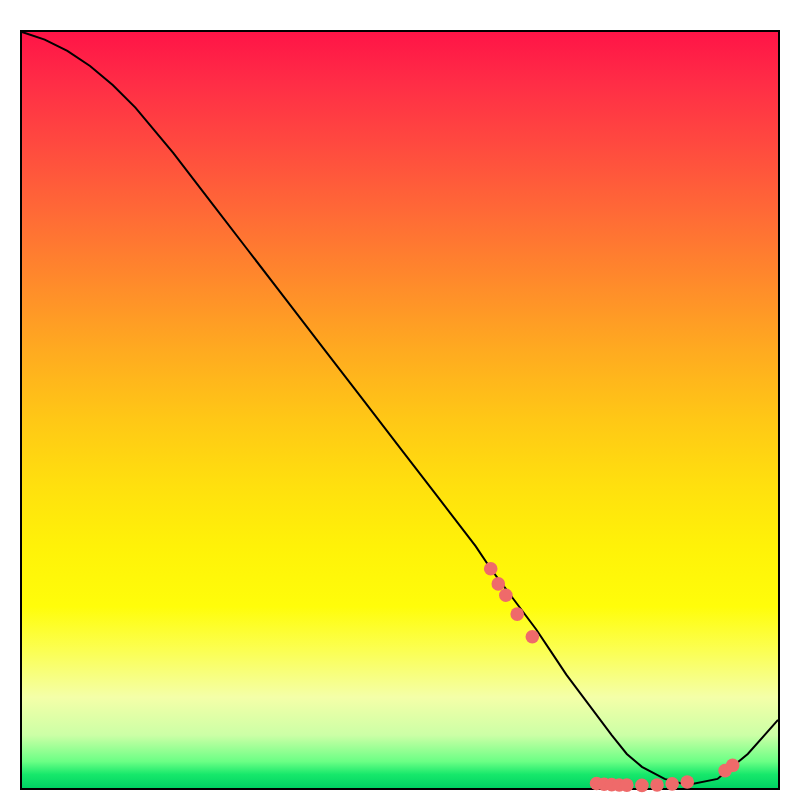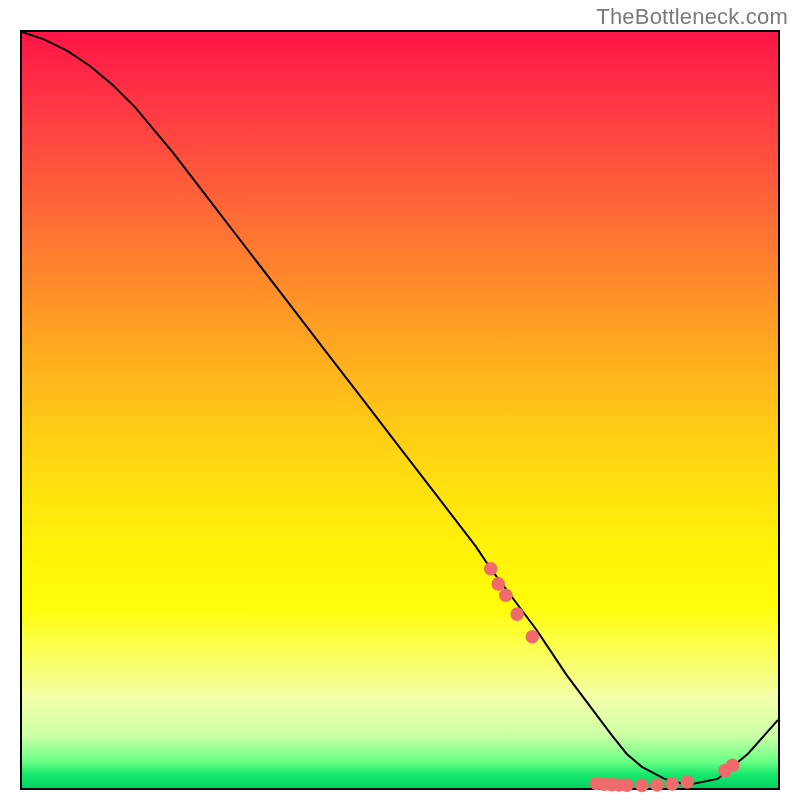--- a/index.html
+++ b/index.html
@@ -62,21 +62,20 @@
     inset: 0;
     width: 100%;
     height: 100%;
     overflow: visible;
   }
 </style>
 </head>
 <body>
 
 <div class="wrap">
-  <div class="attribution">TheBottleneck.com</div>
 
   <div class="plot-area">
     <div class="gradient"></div>
     <svg class="curve" viewBox="0 0 100 100" preserveAspectRatio="none">
       <g id="curve-group">
           <path d="M0.000 0.000 L3.000 1.000 L6.000 2.500 L9.000 4.500 L12.000 7.000 L15.000 10.000 L20.000 16.000 L25.000 22.500 L30.000 29.000 L35.000 35.500 L40.000 42.000 L45.000 48.500 L50.000 55.000 L55.000 61.500 L60.000 68.000 L62.000 71.000 L65.000 75.000 L68.000 79.000 L70.000 82.000 L72.000 85.000 L75.000 89.000 L78.000 93.000 L80.000 95.500 L82.000 97.200 L85.000 98.800 L88.000 99.600 L92.000 98.800 L96.000 95.500 L100.000 91.000" fill="none" stroke="#000000" stroke-width="2" vector-effect="non-scaling-stroke"></path>
         </g>
       <g id="marker-group">
           <circle cx="62.000" cy="71.000" r="0.9" fill="#ef6a6a"></circle>
           <circle cx="63.000" cy="73.000" r="0.9" fill="#ef6a6a"></circle>

